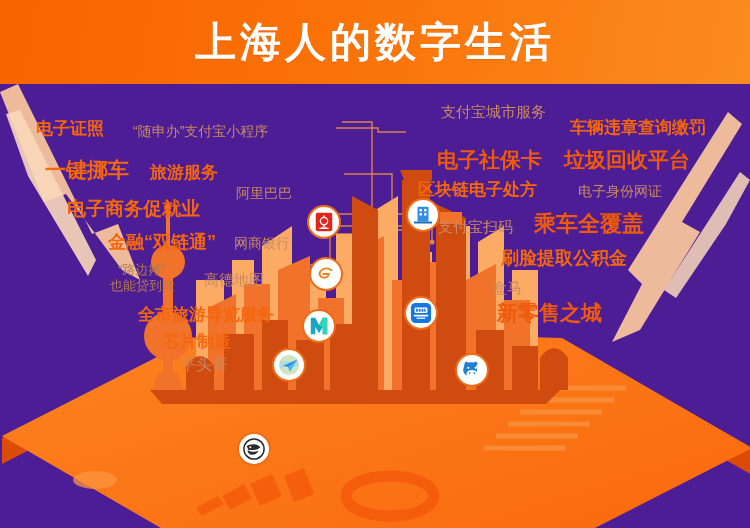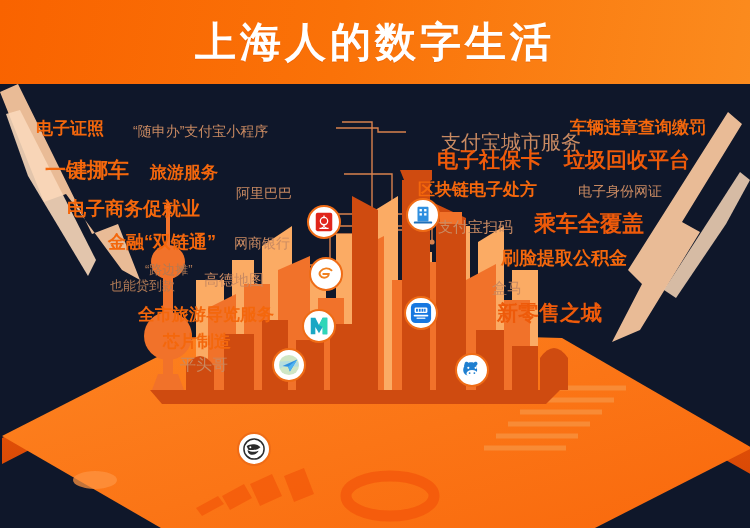--- a/index.html
+++ b/index.html
@@ -1,21 +1,21 @@
 <!DOCTYPE html>
 <html><head>
 <meta charset="utf-8">
 <style>
   html,body{margin:0;padding:0;}
   body{
     width:750px;height:528px;overflow:hidden;
     font-family:"Liberation Sans","DejaVu Sans",sans-serif;
     background:#fff;position:relative;
   }
-  #poster{position:relative;width:750px;height:528px;overflow:hidden;background:#0f172a;}
+  #poster{position:relative;width:750px;height:528px;overflow:hidden;background:#4c1d95;}
 
   
   .header{
     position:absolute;left:0;top:0;width:750px;height:84px;
     background:linear-gradient(100deg,#f96300 0%,#fa7208 45%,#fb8b1e 100%);
     overflow:hidden;
   }
   .header-title{
     position:absolute;left:0;top:0;width:750px;height:84px;
     display:flex;align-items:center;justify-content:center;
@@ -258,29 +258,29 @@
 
   <div id="left-labels">
       <div class="lbl big" style="left: 36px; top: 120px; font-size: 17px;">电子证照</div>
       <div class="lbl sml" style="left: 133px; top: 124px; font-size: 14px;">“随申办”支付宝小程序</div>
       <div class="lbl big" style="left: 45px; top: 159px; font-size: 21px;">一键挪车</div>
       <div class="lbl big" style="left: 150px; top: 164px; font-size: 17px;">旅游服务</div>
       <div class="lbl big" style="left: 67px; top: 199px; font-size: 19px;">电子商务促就业</div>
       <div class="lbl sml" style="left: 236px; top: 186px; font-size: 14px;">阿里巴巴</div>
       <div class="lbl big" style="left: 108px; top: 233px; font-size: 18px;">金融“双链通”</div>
       <div class="lbl sml" style="left: 234px; top: 236px; font-size: 14px;">网商银行</div>
-      <div class="lbl sml-d" style="left: 118px; top: 263px; font-size: 13px; margin-left: 27px;">“路边摊”</div>
+      <div class="lbl sml-d" style="left: 118px; top: 263px; font-size: 13px;">“路边摊”</div>
       <div class="lbl sml-d" style="left: 110px; top: 279px; font-size: 13px;">也能贷到款</div>
       <div class="lbl sml" style="left: 204px; top: 272px; font-size: 15px;">高德地图</div>
       <div class="lbl big" style="left: 138px; top: 306px; font-size: 17px;">全市旅游导览服务</div>
       <div class="lbl big" style="left: 163px; top: 333px; font-size: 17px;">芯片制造</div>
       <div class="lbl sml" style="left: 180px; top: 357px; font-size: 16px;">平头哥</div>
     </div>
   <div id="right-labels">
-      <div class="lbl sml" style="left: 441px; top: 132px; font-size: 20px;">支付宝城市服务</div>
+      <div class="lbl sml" style="left: 441px; top: 104px; font-size: 15px;">支付宝城市服务</div>
       <div class="lbl big" style="left: 570px; top: 119px; font-size: 17px;">车辆违章查询缴罚</div>
       <div class="lbl big2" style="left: 437px; top: 149px; font-size: 21px;">电子社保卡</div>
       <div class="lbl big2" style="left: 564px; top: 149px; font-size: 21px;">垃圾回收平台</div>
       <div class="lbl big" style="left: 418px; top: 181px; font-size: 17px;">区块链电子处方</div>
       <div class="lbl sml" style="left: 578px; top: 184px; font-size: 14px;">电子身份网证</div>
       <div class="lbl sml" style="left: 438px; top: 219px; font-size: 15px;">支付宝扫码</div>
       <div class="lbl big2" style="left: 534px; top: 213px; font-size: 22px;">乘车全覆盖</div>
       <div class="lbl big" style="left: 501px; top: 249px; font-size: 18px;">刷脸提取公积金</div>
       <div class="lbl sml" style="left: 492px; top: 280px; font-size: 15px;">盒马</div>
       <div class="lbl big2" style="left: 497px; top: 302px; font-size: 21px;">新零售之城</div>

